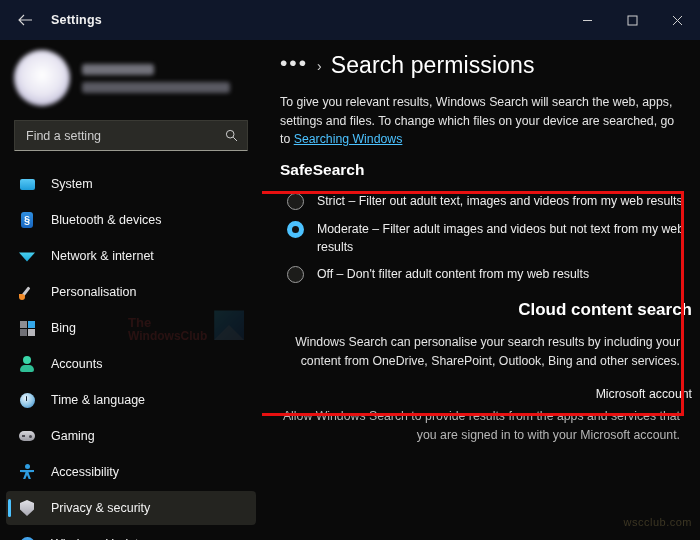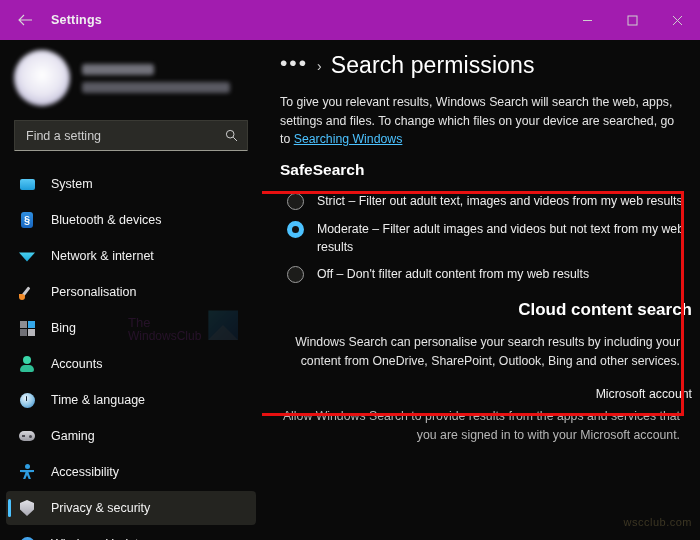--- a/index.html
+++ b/index.html
@@ -15,21 +15,21 @@
     font-family: "Liberation Sans", sans-serif;
     color: #ffffff;
     position: relative;
   }
 
   
   .titlebar {
     height: 40px;
     display: flex;
     align-items: center;
-    background: #a21caf;
+    background: #0f172a;
     position: relative;
   }
   .back-btn {
     width: 34px;
     height: 28px;
     margin-left: 8px;
     display: flex;
     align-items: center;
     justify-content: center;
     border-radius: 4px;
@@ -312,22 +312,22 @@
     top: 308px;
     display: flex;
     align-items: center;
     gap: 7px;
     opacity: 0.13;
     pointer-events: none;
     z-index: 3;
   }
   .wm-text {
     font-size: 13px;
-    font-weight: normal;
-    color: #d946ef;
+    font-weight: bold;
+    color: #ef4444;
     line-height: 1.08;
     margin-top: 8px;
   }
   .wm-text span { display: block; }
   .wm-text .l2 { font-size: 12px; }
   .wm-logo {
     width: 30px; height: 30px;
     background: linear-gradient(135deg,#39d6ff 0%, #1f8fe0 55%, #1560b8 100%);
     clip-path: polygon(0 0, 100% 0, 100% 100%, 0 100%);
     position: relative;

